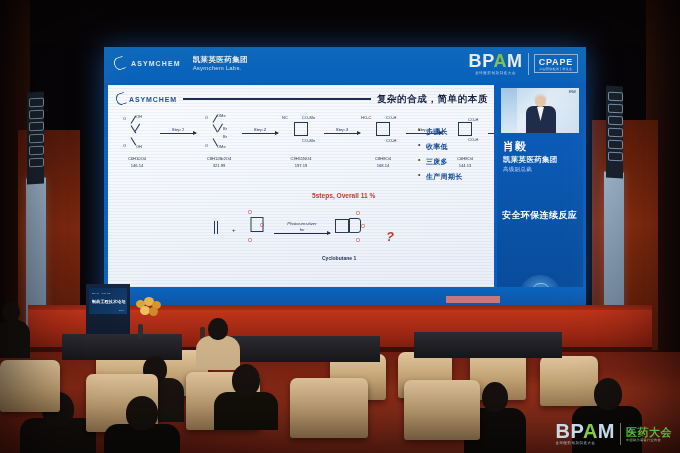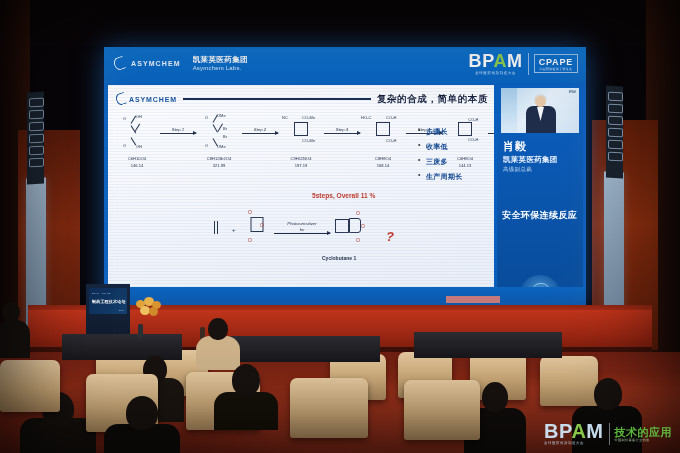--- a/index.html
+++ b/index.html
@@ -490,18 +490,18 @@
 
   <div class="vig"></div>
 
   <div class="wm">
     <div>
       <div class="wb"><span>BP</span><span class="g">A</span><span>M</span></div>
       <div class="wsub">全球医药创新制造大会</div>
     </div>
     <div class="wdiv"></div>
     <div>
-      <div class="wr1">技术的应用</div>
+      <div class="wr1">医药大会</div>
       <div class="wr2">中国制药装备行业协会</div>
     </div>
   </div>
 
 </div>
 
 </body></html>

